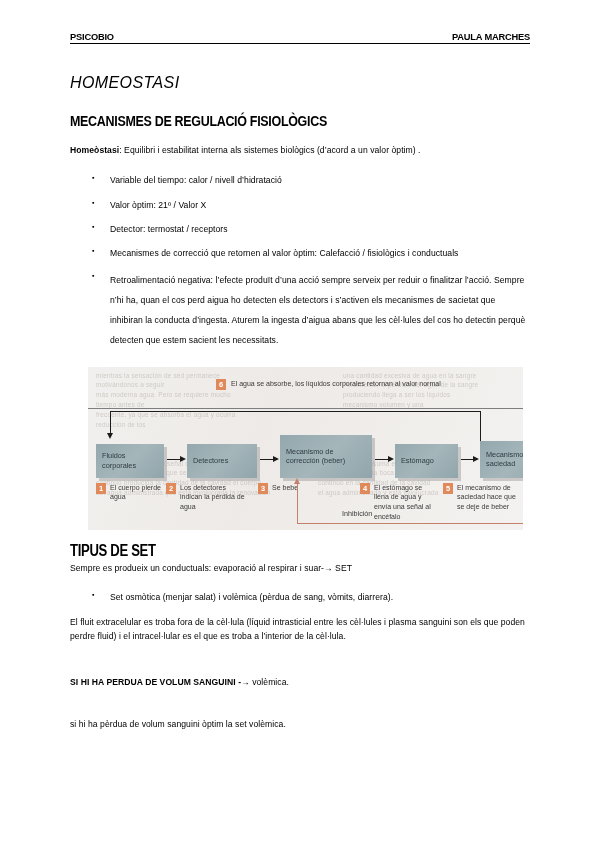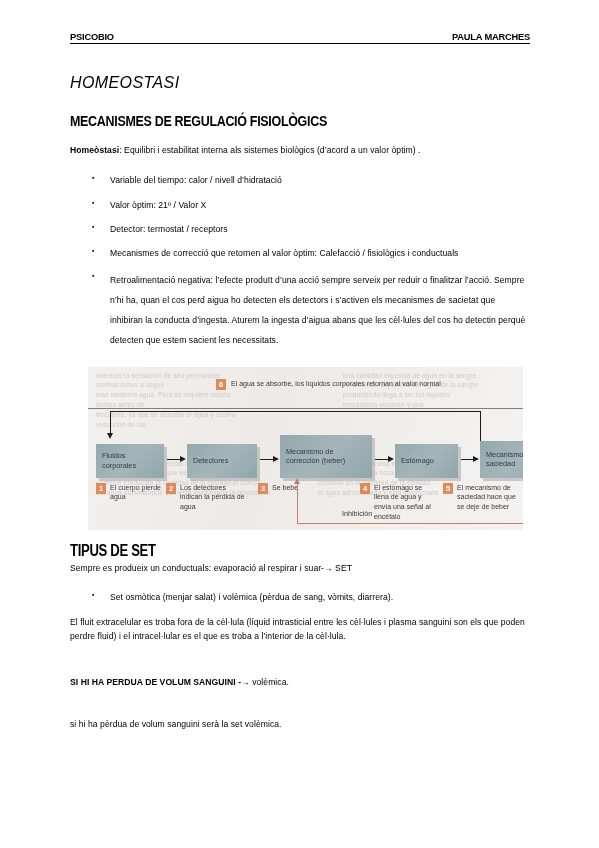--- a/index.html
+++ b/index.html
@@ -354,17 +354,17 @@
       <li>Set osmòtica (menjar salat) i volèmica (pèrdua de sang, vòmits, diarrera).</li>
     </ul>
 
     <p class="para tight" style="margin-top:10px;">El fluit extracelular es troba fora de la cèl·lula (líquid intrasticial entre les cèl·lules i plasma sanguini son els que poden perdre fluid) i el intracel·lular es el que es troba a l’interior de la cèl·lula.</p>
 
 
     <p class="para tight" style="margin-top:32px;"><b>SI HI HA PERDUA DE VOLUM SANGUINI -</b><span>→ volèmica.</span></p>
 
     <p class="para tight" style="margin-top:16px; line-height:1.45;">
       <br>
-      <span>si hi ha pèrdua de volum sanguini serà la set volèmica.</span>
+      <span>si hi ha pèrdua de volum sanguini òptim la set volèmica.</span>
     </p>
 
   </div>
 </div>
 
 </body></html>

